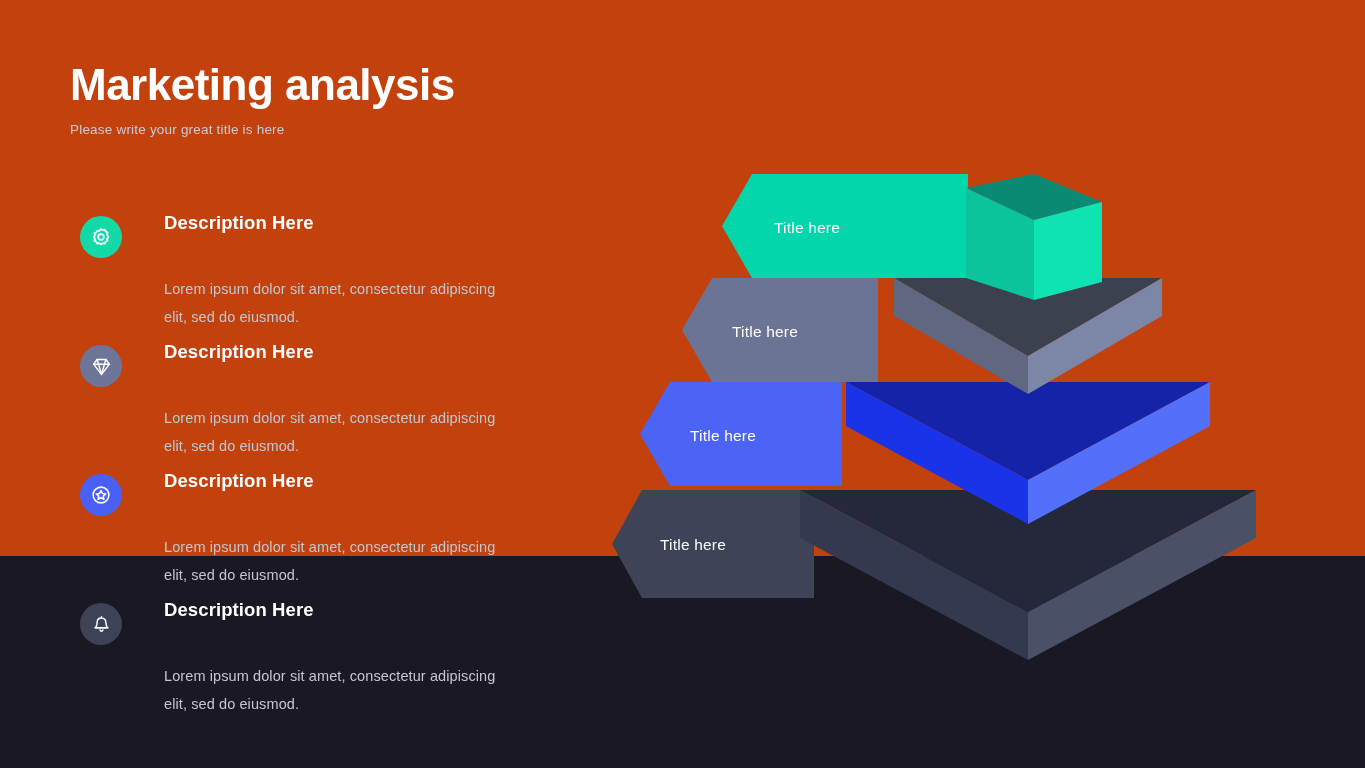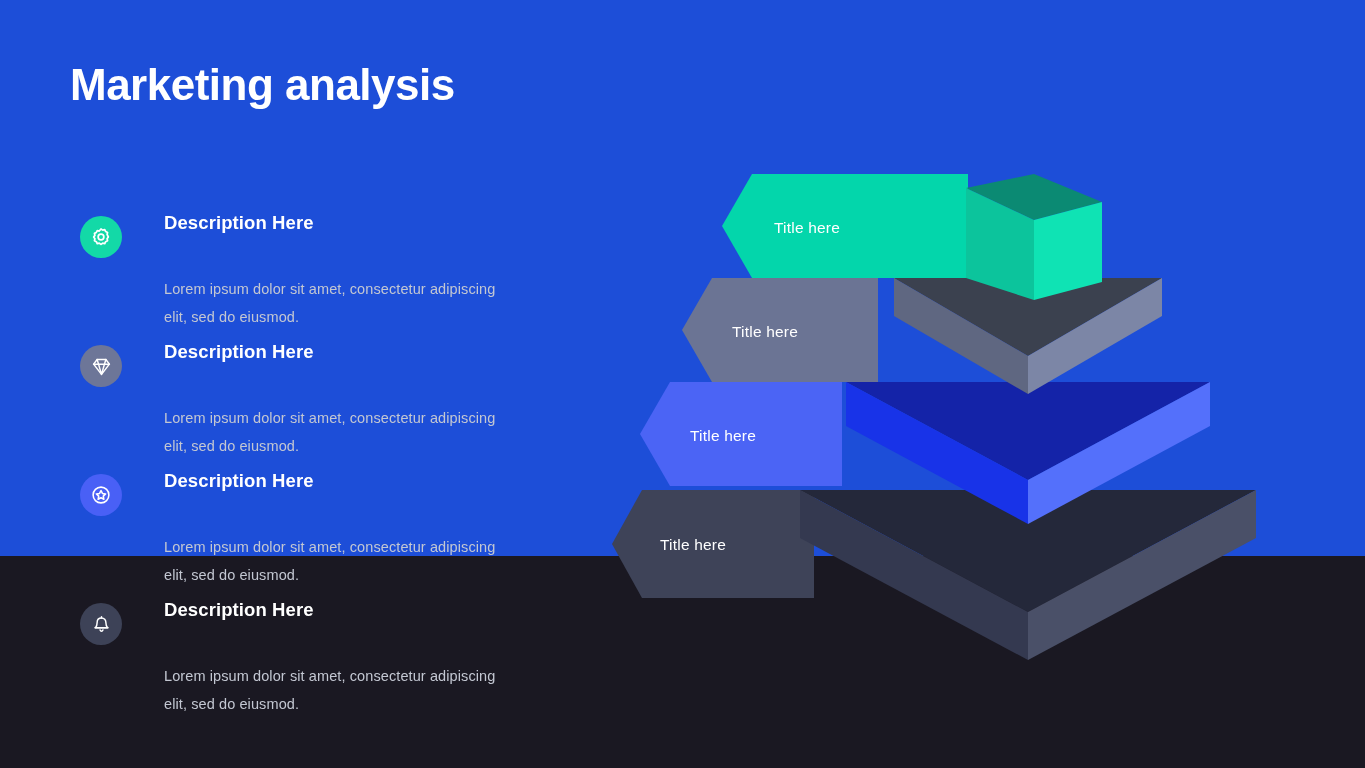--- a/index.html
+++ b/index.html
@@ -2,21 +2,21 @@
 <html><head>
 <meta charset="utf-8">
 <style>
   * { margin:0; padding:0; box-sizing:border-box; }
   html, body {
     width:1365px; height:768px;
     background:#1a1822;
     font-family:"Liberation Sans", sans-serif;
     overflow:hidden;
   }
-  .slide { position:relative; width:1365px; height:556px; background:#1d4ed8; }
+  .slide { position:relative; width:1365px; height:556px; background:#c2410c; }
 
   
   .header { position:absolute; left:70px; top:62px; }
   .title {
     font-size:44px; font-weight:bold; color:#ffffff;
     letter-spacing:-0.5px; line-height:1.05;
   }
   .subtitle {
     margin-top:14px; font-size:13.5px; color:#c9ccd6;
     font-weight:400; letter-spacing:0.2px;
@@ -47,20 +47,21 @@
     font-size:15.5px; fill:#ffffff; letter-spacing:0.2px;
   }
 </style>
 </head>
 <body>
 
 <div class="slide">
 
   <div class="header">
     <div class="title">Marketing analysis</div>
+    <div class="subtitle">Please write your great title is here</div>
   </div>
 
   <div class="features">
 
     <div class="feature">
       <div class="feature-icon" style="background:#13d9a7">
         <span>
           <svg width="22" height="22" viewBox="0 0 24 24" fill="none" stroke="#ffffff" stroke-width="1.9" stroke-linecap="round" stroke-linejoin="round">
             <path d="M12 3.2l1.9 1.3 2.2-.5 1 2.05 2.05 1-.5 2.2L20 12l-1.35 1.9.5 2.2-2.05 1-1 2.05-2.2-.5L12 20.1l-1.9-1.45-2.2.5-1-2.05-2.05-1 .5-2.2L4 12l1.35-1.75-.5-2.2 2.05-1 1-2.05 2.2.5z"></path>
             <circle cx="12" cy="12" r="3.1"></circle>

